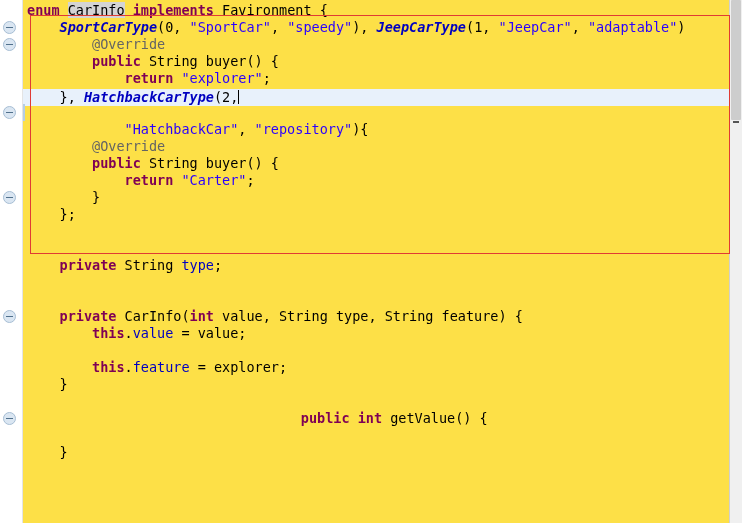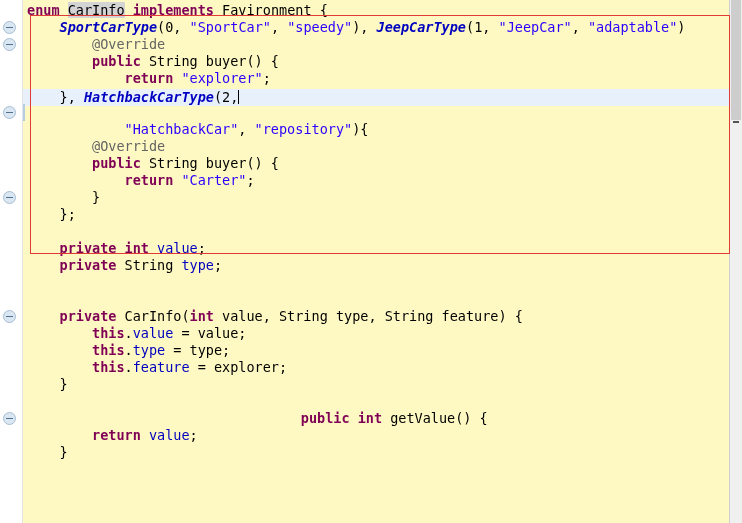--- a/index.html
+++ b/index.html
@@ -11,21 +11,21 @@
     width: 742px;
     height: 523px;
     overflow: hidden;
     font-family: "DejaVu Sans Mono", monospace;
   }
 
   #editor {
     position: relative;
     width: 742px;
     height: 523px;
-    background: #fef9c3;
+    background: #fde047;
   }
 
   
   .gutter {
     position: absolute;
     left: 0;
     top: 0;
     width: 22px;
     height: 523px;
     background: #ffffff;
@@ -159,31 +159,28 @@
       <div class="line" style="top: 87px;"><span class="txt"><span class="plain">        }</span></span></div>
       <div class="line current" style="top: 89px;"><span class="txt"><span class="plain">    }, </span><span class="enumc">HatchbackCarType</span><span class="plain">(</span><span class="num">2</span><span class="plain">,</span><span class="caret"></span></span></div>
       <div class="current-bar" style="top: 104px;"></div>
       <div class="line" style="top: 121px;"><span class="txt"><span class="plain">            </span><span class="str">"HatchbackCar"</span><span class="plain">, </span><span class="str">"repository"</span><span class="plain">){</span></span></div>
       <div class="line" style="top: 138px;"><span class="txt"><span class="plain">        </span><span class="ann">@Override</span></span></div>
       <div class="line" style="top: 155px;"><span class="txt"><span class="plain">        </span><span class="kw">public</span><span class="plain"> String buyer() {</span></span></div>
       <div class="line" style="top: 172px;"><span class="txt"><span class="plain">            </span><span class="kw">return</span><span class="plain"> </span><span class="str">"Carter"</span><span class="plain">;</span></span></div>
       <div class="line" style="top: 189px;"><span class="txt"><span class="plain">        }</span></span></div>
       <div class="line" style="top: 206px;"><span class="txt"><span class="plain">    };</span></span></div>
       <div class="line" style="top: 223px;"><span class="txt"></span></div>
-      <div class="line" style="top: 240px;"><span class="txt"><span class="plain">    </span><span class="kw">private</span><span class="plain"> </span><span class="kw">int</span><span class="plain"> </span><span class="fld">value</span><span class="plain">;</span></span></div>
       <div class="line" style="top: 257px;"><span class="txt"><span class="plain">    </span><span class="kw">private</span><span class="plain"> String </span><span class="fld">type</span><span class="plain">;</span></span></div>
       <div class="line" style="top: 291px;"><span class="txt"></span></div>
       <div class="line" style="top: 325px;"><span class="txt"><span class="plain">        </span><span class="kw">this</span><span class="plain">.</span><span class="fld">value</span><span class="plain"> = value;</span></span></div>
       <div class="line" style="top: 308px;"><span class="txt"><span class="plain">    </span><span class="kw">private</span><span class="plain"> CarInfo(</span><span class="kw">int</span><span class="plain"> value, String type, String feature) {</span></span></div>
-      <div class="line" style="top: 342px;"><span class="txt"><span class="plain">        </span><span class="kw">this</span><span class="plain">.</span><span class="fld">type</span><span class="plain"> = type;</span></span></div>
       <div class="line" style="top: 359px;"><span class="txt"><span class="plain">        </span><span class="kw">this</span><span class="plain">.</span><span class="fld">feature</span><span class="plain"> = explorer;</span></span></div>
       <div class="line" style="top: 376px;"><span class="txt"><span class="plain">    }</span></span></div>
       <div class="line" style="top: 393px;"><span class="txt"></span></div>
       <div class="line" style="top: 410px; text-align: center;"><span class="txt"><span class="plain">    </span><span class="kw">public</span><span class="plain"> </span><span class="kw">int</span><span class="plain"> getValue() {</span></span></div>
-      <div class="line" style="top: 427px;"><span class="txt"><span class="plain">        </span><span class="kw">return</span><span class="plain"> </span><span class="fld">value</span><span class="plain">;</span></span></div>
       <div class="line" style="top: 444px;"><span class="txt"><span class="plain">    }</span></span></div>
     </div>
 
   <div class="gutter" id="gutter">
       <div class="fold-marker" style="top: 21px;"></div>
       <div class="fold-marker" style="top: 38px;"></div>
       <div class="fold-marker" style="top: 106px;"></div>
       <div class="fold-marker" style="top: 191px;"></div>
       <div class="fold-marker" style="top: 310px;"></div>
       <div class="fold-marker" style="top: 412px;"></div>

